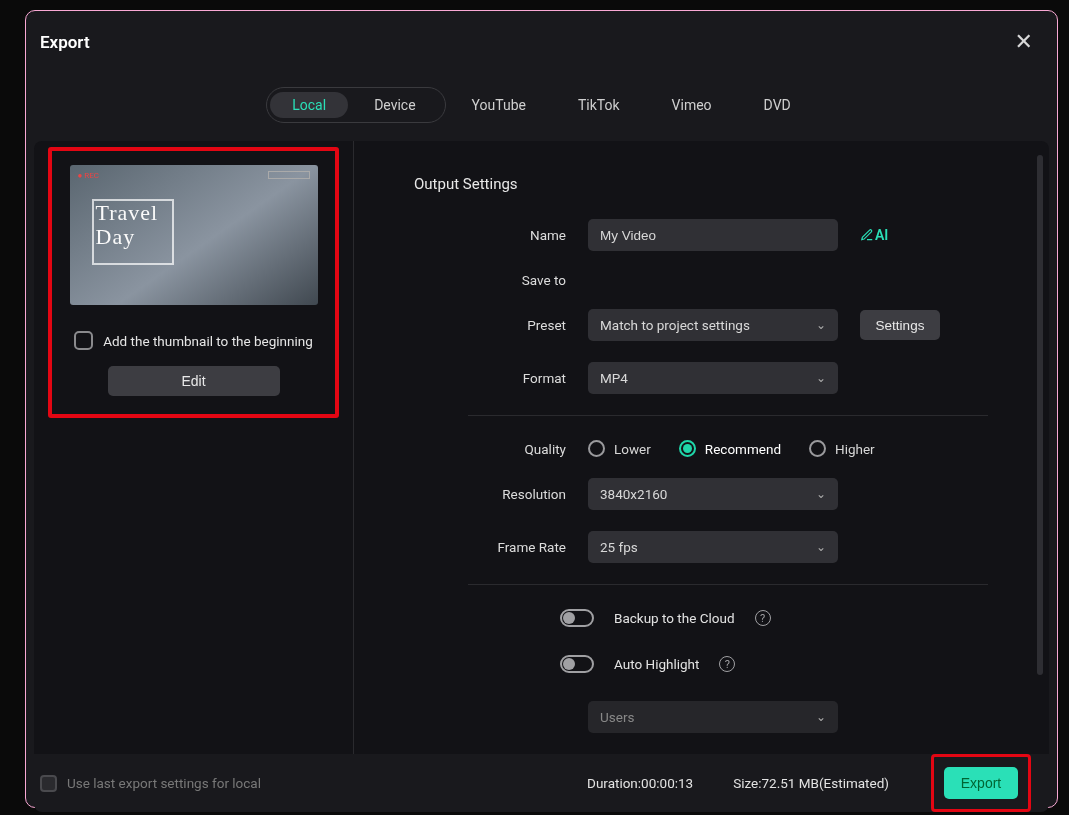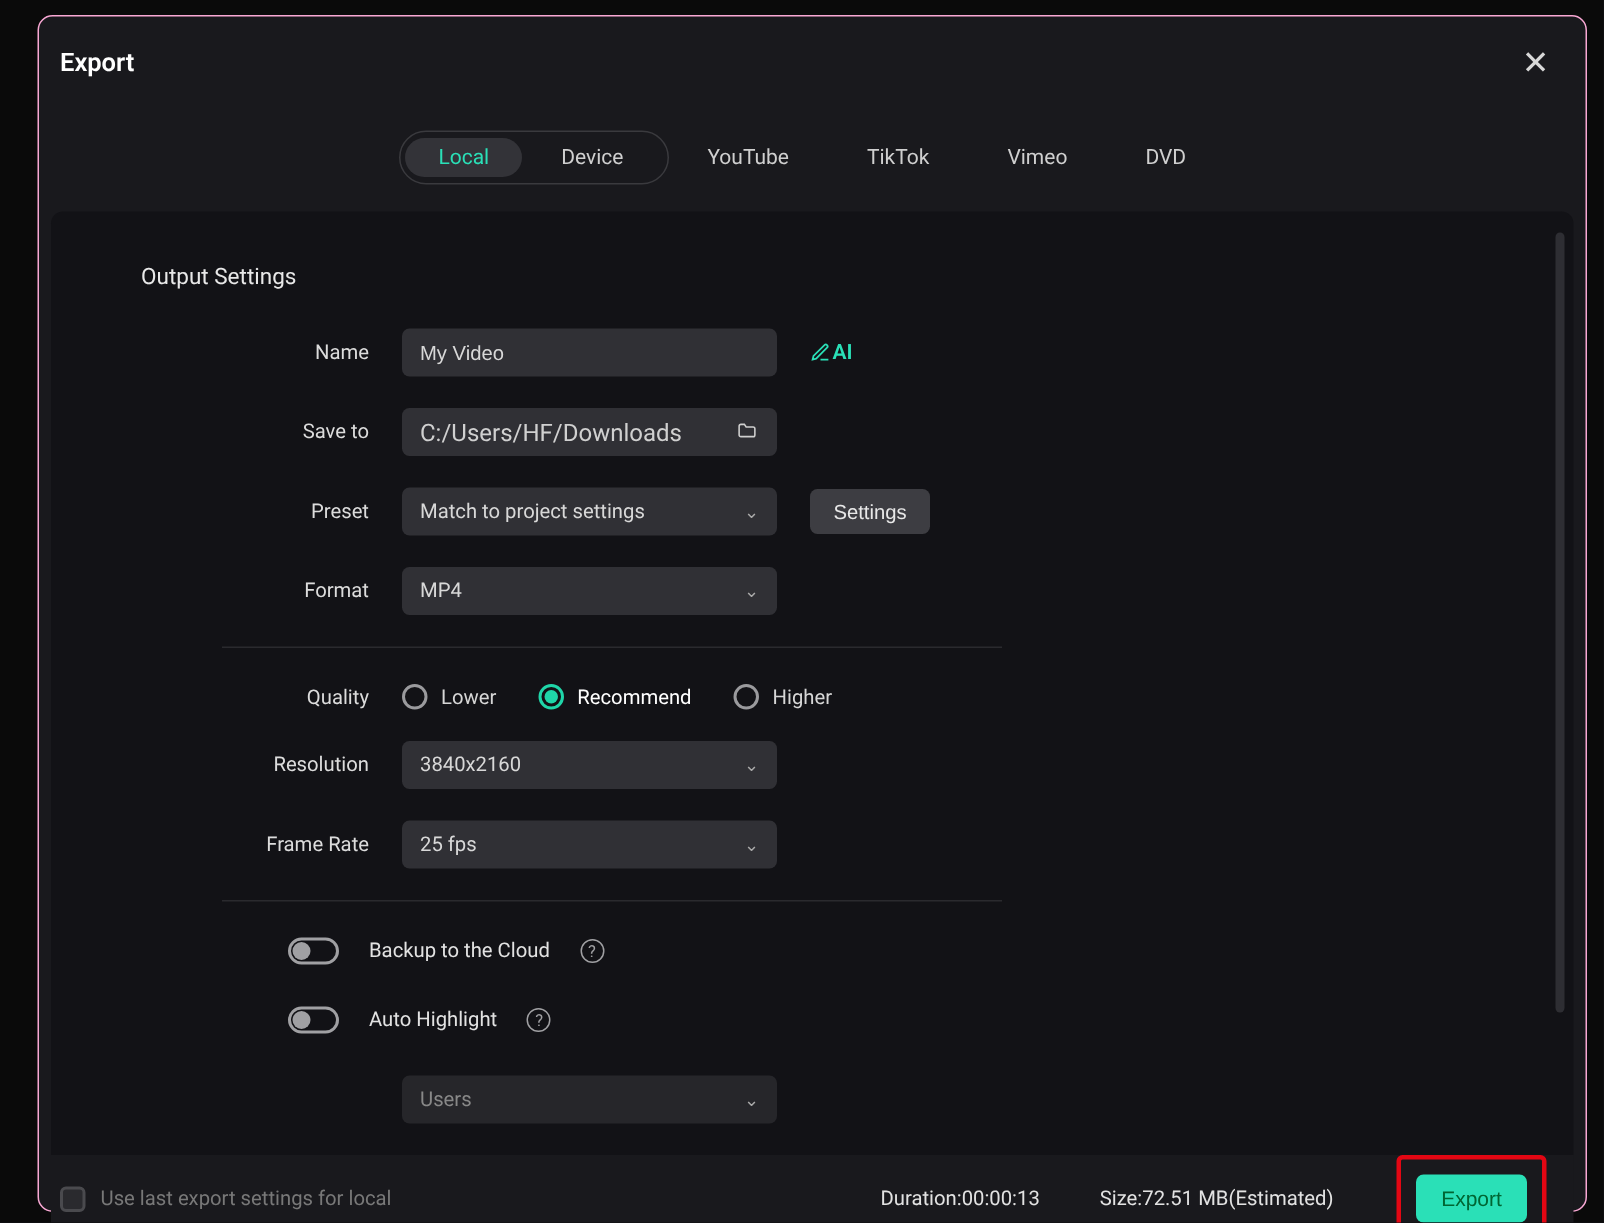--- a/index.html
+++ b/index.html
@@ -126,21 +126,21 @@
 .radio-outer {
   width: 17px; height: 17px; border: 2px solid #9a9a9d; border-radius: 50%;
   display: flex; align-items: center; justify-content: center;
 }
 .radio-item.selected .radio-outer { border-color: #1fd6a9; }
 .radio-inner { width: 9px; height: 9px; border-radius: 50%; }
 .radio-item.selected .radio-inner { background: #1fd6a9; }
 .radio-label { color: #d6d6d6; font-size: 13.5px; }
 .radio-item.selected .radio-label { color: #fff; }
 .divider { height: 1px; background: #2a2a2e; margin: 4px 0 24px 0; width: 520px; }
-.toggle-row { display: flex; align-items: center; gap: 20px; margin-bottom: 28px; margin-left: 44px; }
+.toggle-row { display: flex; align-items: center; gap: 20px; margin-bottom: 28px; margin-left: 92px; }
 .toggle {
   width: 34px; height: 18px; border-radius: 10px;
   border: 2px solid #a0a0a3; position: relative; cursor: pointer;
 }
 .toggle-knob {
   position: absolute; left: 1px; top: 1px;
   width: 12px; height: 12px; border-radius: 50%; background: #a0a0a3;
 }
 .toggle-label { color: #e2e2e2; font-size: 13.5px; }
 .help-icon {
@@ -182,46 +182,55 @@
       <div class="tab active">Local</div>
       <div class="tab-ext">Device</div>
     </div>
     <div class="tab-ext">YouTube</div>
     <div class="tab-ext">TikTok</div>
     <div class="tab-ext">Vimeo</div>
     <div class="tab-ext">DVD</div>
   </div>
 
   <div class="content">
+    <div class="left-panel">
+      <div class="highlight-box">
+        <div class="thumb">
+          <div class="thumb-rec">● REC</div>
+          <div class="thumb-bar"></div>
+          <div class="thumb-text">
+            <span>Travel</span><br>
+            <span>Day</span>
+          </div>
+        </div>
+        <label class="checkbox-row">
+          <span class="checkbox"></span>
+          <span>Add the thumbnail to the beginning</span>
+        </label>
+        <button class="edit-btn">Edit</button>
+      </div>
+    </div>
 
     <div class="right-panel">
       <div class="section-title">Output Settings</div>
 
       <div class="form-wrapper">
         <div class="form-row">
           <div class="form-label">Name</div>
           <input class="text-input" value="My Video" style="">
           <span class="ai-icon">
             <svg width="14" height="14" viewBox="0 0 24 24" fill="none" stroke="#2ae0b7" stroke-width="2">
                 <path d="M12 20h9M16.5 3.5a2.1 2.1 0 013 3L7 19l-4 1 1-4z"></path>
               </svg>
               <span style="font-size:14px;font-weight:600">AI</span>
           </span>
         </div>
 
         <div class="form-row">
           <div class="form-label">Save to</div>
-          <div class="savepath">
-            <span>C:/Users/HF/Downloads</span>
-            <span class="folder-icon">
-              <svg width="16" height="14" viewBox="0 0 24 24" fill="none" stroke="#cfcfcf" stroke-width="1.8">
-                  <path d="M3 7a2 2 0 012-2h4l2 3h8a2 2 0 012 2v7a2 2 0 01-2 2H5a2 2 0 01-2-2z"></path>
-                </svg>
-            </span>
-          </div>
         </div>
 
         <div class="form-row">
           <div class="form-label">Preset</div>
           <div class="select-input">
             <span>Match to project settings</span>
             <span class="chev">⌄</span>
           </div>
           <button class="settings-btn">Settings</button>
         </div>

